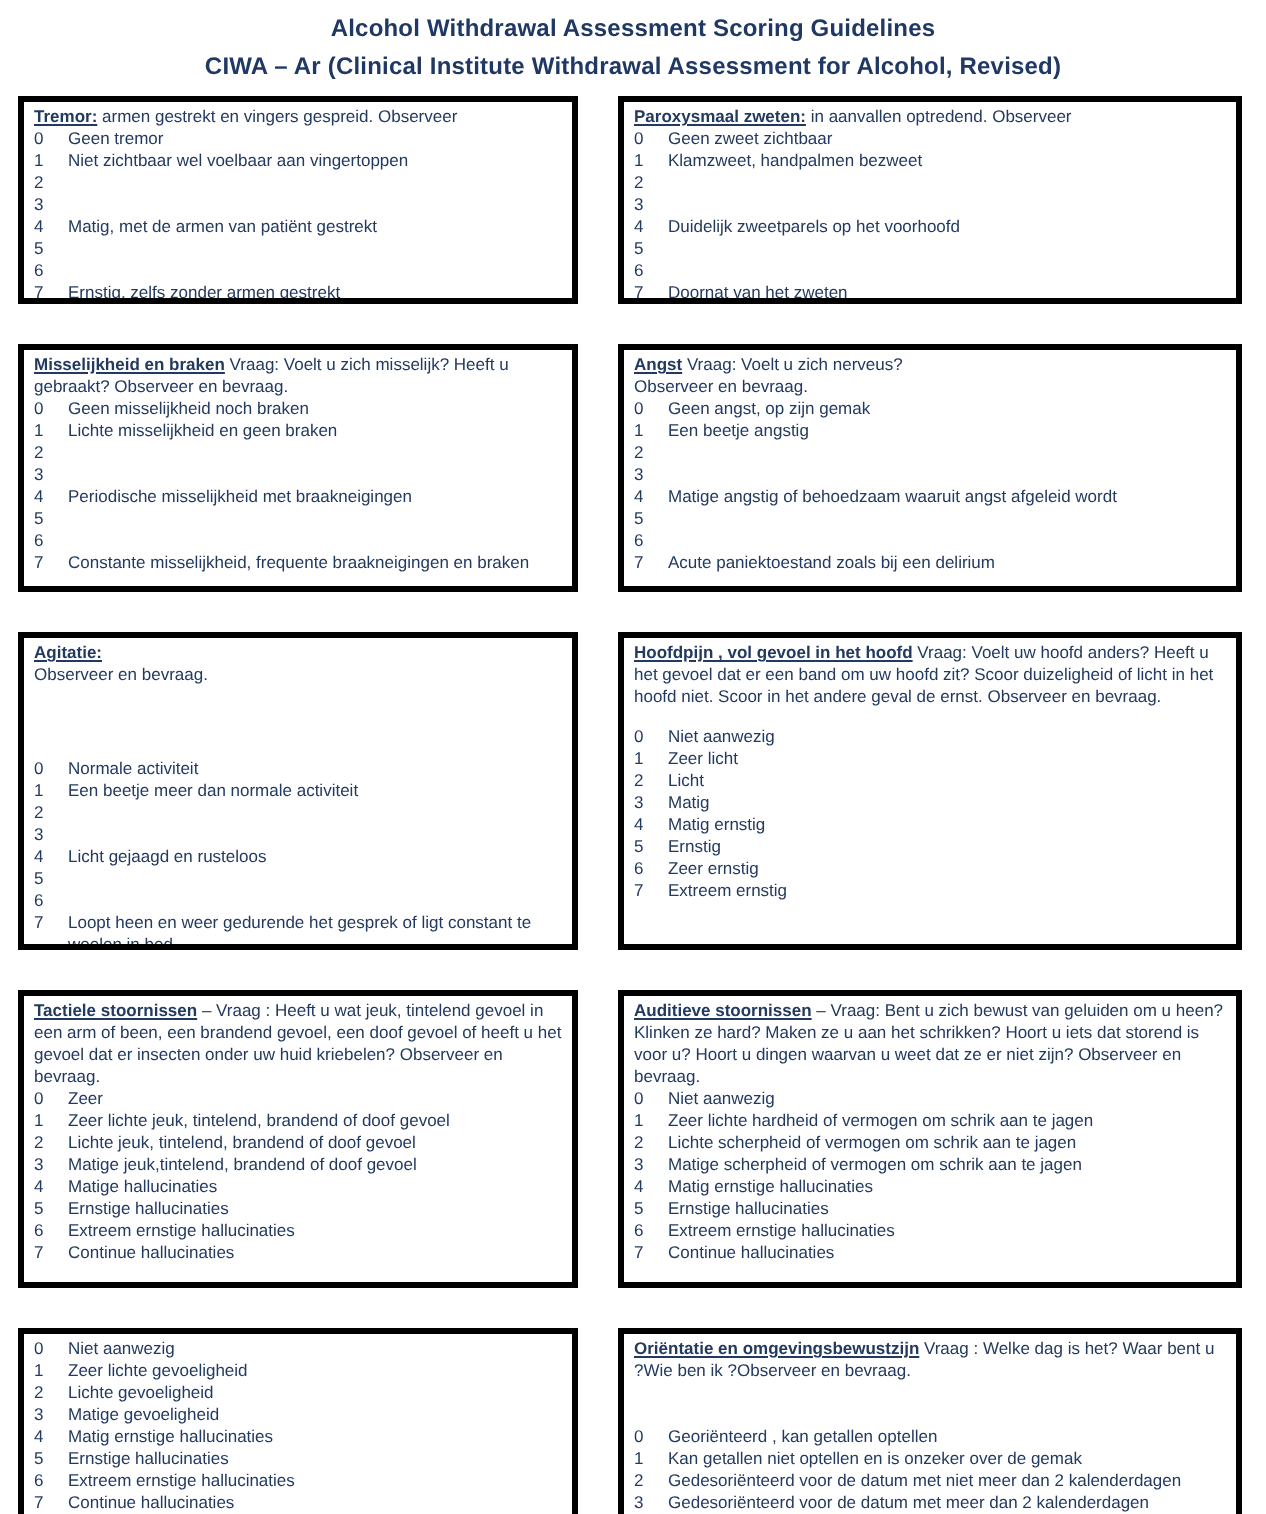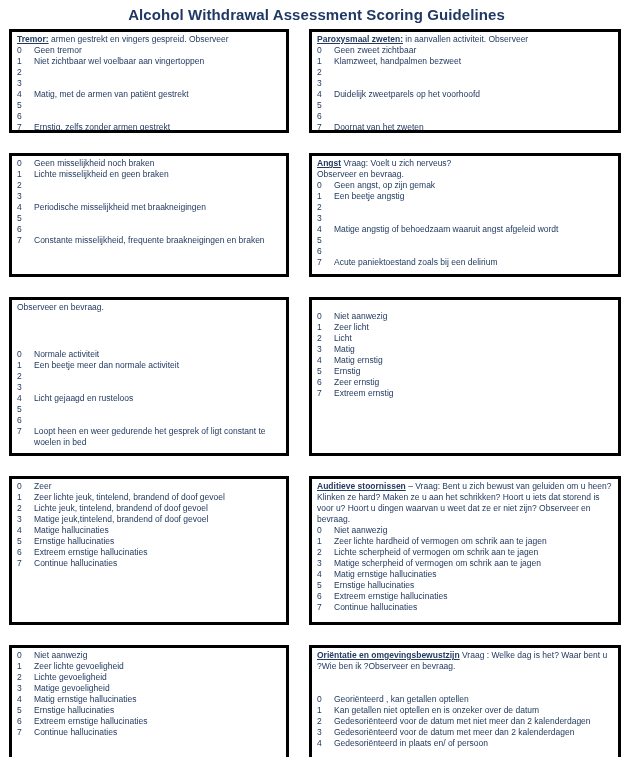--- a/index.html
+++ b/index.html
@@ -5,21 +5,21 @@
   * { margin: 0; padding: 0; box-sizing: border-box; }
   html, body { background: #ffffff; }
   body {
     width: 633px; height: 757px; overflow: hidden;
     font-family: "Liberation Sans", sans-serif;
     color: var(--body-color, #233a60);
   }
   .page-title { text-align: center; padding-top: 5px; }
   .page-title div {
     font-weight: bold; color: var(--title-color, #1f3864);
-    font-size: 15px; line-height: 19px; letter-spacing: 0.1px;
+    font-size: 12px; line-height: 19px; letter-spacing: 0.1px;
   }
   .grid {
     display: grid;
     grid-template-columns: 280px 312px;
     grid-template-rows: 104px 124px 159px 149px 136px;
     column-gap: 19px; row-gap: 9px;
     margin: 5px 0 0 9px;
     gap: 20px;
   }
   .box {
@@ -36,20 +36,21 @@
   .spacer-lg { height: 36px; }
   .item { display: flex; align-items: flex-start; }
   .item .score { flex: 0 0 17px; }
   .item .label { flex: 1 1 auto; }
 </style>
 </head>
 <body>
 
 <header class="page-title">
   <div>Alcohol Withdrawal Assessment Scoring Guidelines</div>
+  <div>CIWA – Ar (Clinical Institute Withdrawal Assessment for Alcohol, Revised)</div>
 </header>
 
 <main class="grid">
 
   <section class="box">
     <p class="head"><span class="t">Tremor:</span><span> armen gestrekt en vingers gespreid. Observeer</span></p>
     <div class="items">
         <div class="item">
           <span class="score">0</span>
           <span class="label">Geen tremor</span>
@@ -79,21 +80,21 @@
           <span class="label"></span>
         </div>
         <div class="item">
           <span class="score">7</span>
           <span class="label">Ernstig, zelfs zonder armen gestrekt</span>
         </div>
       </div>
   </section>
 
   <section class="box">
-    <p class="head"><span class="t">Paroxysmaal zweten:</span><span> in aanvallen activiteit. Observeer</span></p>
+    <p class="head"><span class="t">Paroxysmaal zweten:</span><span> in aanvallen optredend. Observeer</span></p>
     <div class="items">
         <div class="item">
           <span class="score">0</span>
           <span class="label">Geen zweet zichtbaar</span>
         </div>
         <div class="item">
           <span class="score">1</span>
           <span class="label">Klamzweet, handpalmen bezweet</span>
         </div>
         <div class="item">
@@ -117,20 +118,21 @@
           <span class="label"></span>
         </div>
         <div class="item">
           <span class="score">7</span>
           <span class="label">Doornat van het zweten</span>
         </div>
       </div>
   </section>
 
   <section class="box">
+    <p class="head"><span class="t">Misselijkheid en braken</span><span> Vraag: Voelt u zich misselijk? Heeft u gebraakt? Observeer en bevraag.</span></p>
     <div class="items">
         <div class="item">
           <span class="score">0</span>
           <span class="label">Geen misselijkheid noch braken</span>
         </div>
         <div class="item">
           <span class="score">1</span>
           <span class="label">Lichte misselijkheid en geen braken</span>
         </div>
         <div class="item">
@@ -193,20 +195,21 @@
           <span class="label"></span>
         </div>
         <div class="item">
           <span class="score">7</span>
           <span class="label">Acute paniektoestand zoals bij een delirium</span>
         </div>
       </div>
   </section>
 
   <section class="box">
+    <p class="head"><span class="t">Agitatie:</span><span></span></p>
     <span class="desc2">Observeer en bevraag.</span>
     <div class="spacer-lg"></div>
     <div class="items">
         <div class="item">
           <span class="score">0</span>
           <span class="label">Normale activiteit</span>
         </div>
         <div class="item">
           <span class="score">1</span>
           <span class="label">Een beetje meer dan normale activiteit</span>
@@ -232,20 +235,21 @@
           <span class="label"></span>
         </div>
         <div class="item">
           <span class="score">7</span>
           <span class="label">Loopt heen en weer gedurende het gesprek of ligt constant te woelen in bed</span>
         </div>
       </div>
   </section>
 
   <section class="box">
+    <p class="head"><span class="t">Hoofdpijn , vol gevoel in het hoofd</span><span> Vraag: Voelt uw hoofd anders? Heeft u het gevoel dat er een band om uw hoofd zit? Scoor duizeligheid of licht in het hoofd niet. Scoor in het andere geval de ernst. Observeer en bevraag.</span></p>
     <div class="spacer-sm"></div>
     <div class="items">
         <div class="item">
           <span class="score">0</span>
           <span class="label">Niet aanwezig</span>
         </div>
         <div class="item">
           <span class="score">1</span>
           <span class="label">Zeer licht</span>
         </div>
@@ -270,20 +274,21 @@
           <span class="label">Zeer ernstig</span>
         </div>
         <div class="item">
           <span class="score">7</span>
           <span class="label">Extreem ernstig</span>
         </div>
       </div>
   </section>
 
   <section class="box">
+    <p class="head"><span class="t">Tactiele stoornissen</span><span> – Vraag : Heeft u wat jeuk, tintelend gevoel in een arm of been, een brandend gevoel, een doof gevoel of heeft u het gevoel dat er insecten onder uw huid kriebelen? Observeer en bevraag.</span></p>
     <div class="items">
         <div class="item">
           <span class="score">0</span>
           <span class="label">Zeer</span>
         </div>
         <div class="item">
           <span class="score">1</span>
           <span class="label">Zeer lichte jeuk, tintelend, brandend of doof gevoel</span>
         </div>
         <div class="item">
@@ -391,21 +396,21 @@
   <section class="box">
     <p class="head"><span class="t">Oriëntatie en omgevingsbewustzijn</span><span> Vraag : Welke dag is het? Waar bent u ?Wie ben ik ?Observeer en bevraag.</span></p>
     <div class="spacer-md"></div>
     <div class="items">
         <div class="item">
           <span class="score">0</span>
           <span class="label">Georiënteerd , kan getallen optellen</span>
         </div>
         <div class="item">
           <span class="score">1</span>
-          <span class="label">Kan getallen niet optellen en is onzeker over de datum</span>
+          <span class="label">Kan getallen niet optellen en is onzeker over de gemak</span>
         </div>
         <div class="item">
           <span class="score">2</span>
           <span class="label">Gedesoriënteerd voor de datum met niet meer dan 2 kalenderdagen</span>
         </div>
         <div class="item">
           <span class="score">3</span>
           <span class="label">Gedesoriënteerd voor de datum met meer dan 2 kalenderdagen</span>
         </div>
         <div class="item">

